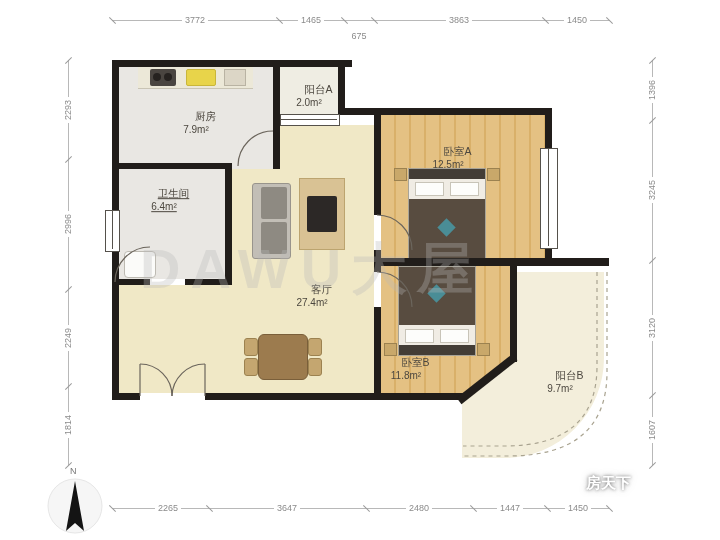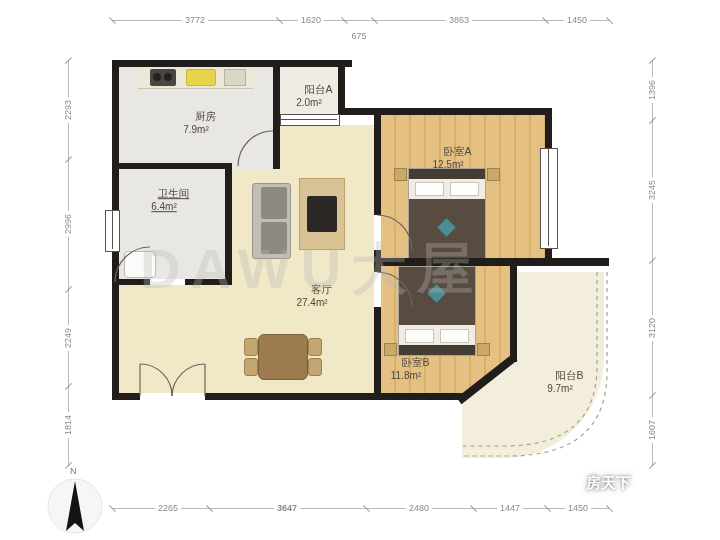--- a/index.html
+++ b/index.html
@@ -62,27 +62,27 @@
   <div class="tick v" style="left:64px;top:386px;"></div>
   <div class="tick v" style="left:64px;top:465px;"></div>
 
   <div class="tick v" style="left:648px;top:60px;"></div>
   <div class="tick v" style="left:648px;top:120px;"></div>
   <div class="tick v" style="left:648px;top:260px;"></div>
   <div class="tick v" style="left:648px;top:395px;"></div>
   <div class="tick v" style="left:648px;top:465px;"></div>
 
   <span class="dim-label" style="left:195px;top:20px;">3772</span>
-  <span class="dim-label" style="left:311px;top:20px;">1620</span>
+  <span class="dim-label" style="left:311px;top:20px;">1465</span>
   <span class="dim-label" style="left:359px;top:36px;">675</span>
   <span class="dim-label" style="left:459px;top:20px;">3863</span>
   <span class="dim-label" style="left:577px;top:20px;">1450</span>
 
   <span class="dim-label" style="left:168px;top:508px;">2265</span>
-  <span class="dim-label" style="left:287px;top:508px;font-weight:bold;">3647</span>
+  <span class="dim-label" style="left:287px;top:508px;">3647</span>
   <span class="dim-label" style="left:419px;top:508px;">2480</span>
   <span class="dim-label" style="left:510px;top:508px;">1447</span>
   <span class="dim-label" style="left:578px;top:508px;">1450</span>
 
   <span class="dim-label rot" style="left:68px;top:110px;">2293</span>
   <span class="dim-label rot" style="left:68px;top:224px;">2996</span>
   <span class="dim-label rot" style="left:68px;top:338px;">2249</span>
   <span class="dim-label rot" style="left:68px;top:425px;">1814</span>
 
   <span class="dim-label rot" style="left:652px;top:90px;">1396</span>

